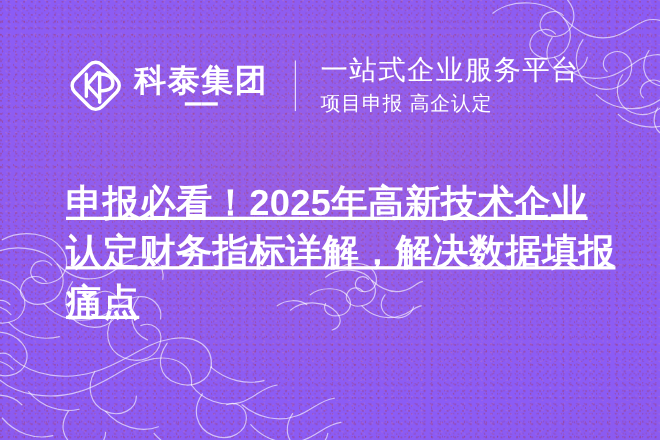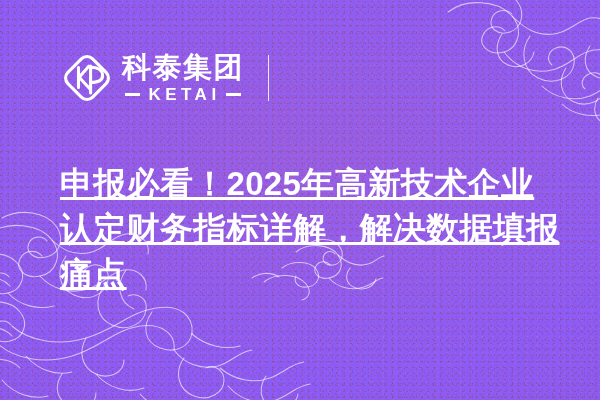--- a/index.html
+++ b/index.html
@@ -246,26 +246,29 @@
           <path d="M30.6,15.0 L30.6,42.0" fill="none" stroke="#ffffff" stroke-width="3.1" stroke-linecap="round"></path>
 
           <path d="M30.6,16.2 C39.6,16.2 42.6,20.6 42.6,24.6
                    C42.6,28.6 39.0,31.6 30.6,31.6" fill="none" stroke="#ffffff" stroke-width="3.1" stroke-linecap="round"></path>
         </svg>
       </div>
       <div id="logo-words">
         <div id="logo-cn">科泰集团</div>
         <div id="logo-en-row">
           <span class="logo-dash"></span>
-          <span id="logo-en">KETAI</span>
           <span class="logo-dash"></span>
         </div>
       </div>
     </div>
 
     <div id="divider"></div>
 
+    <div id="tagline-block">
+      <div id="tagline-main">一站式企业服务平台</div>
+      <div id="tagline-sub">项目申报 高企认定</div>
+    </div>
 
   </div>
 
   <div id="title">申报必看！2025年高新技术企业认定财务指标详解，解决数据填报痛点</div>
 
 </div>
 
 </body></html>

